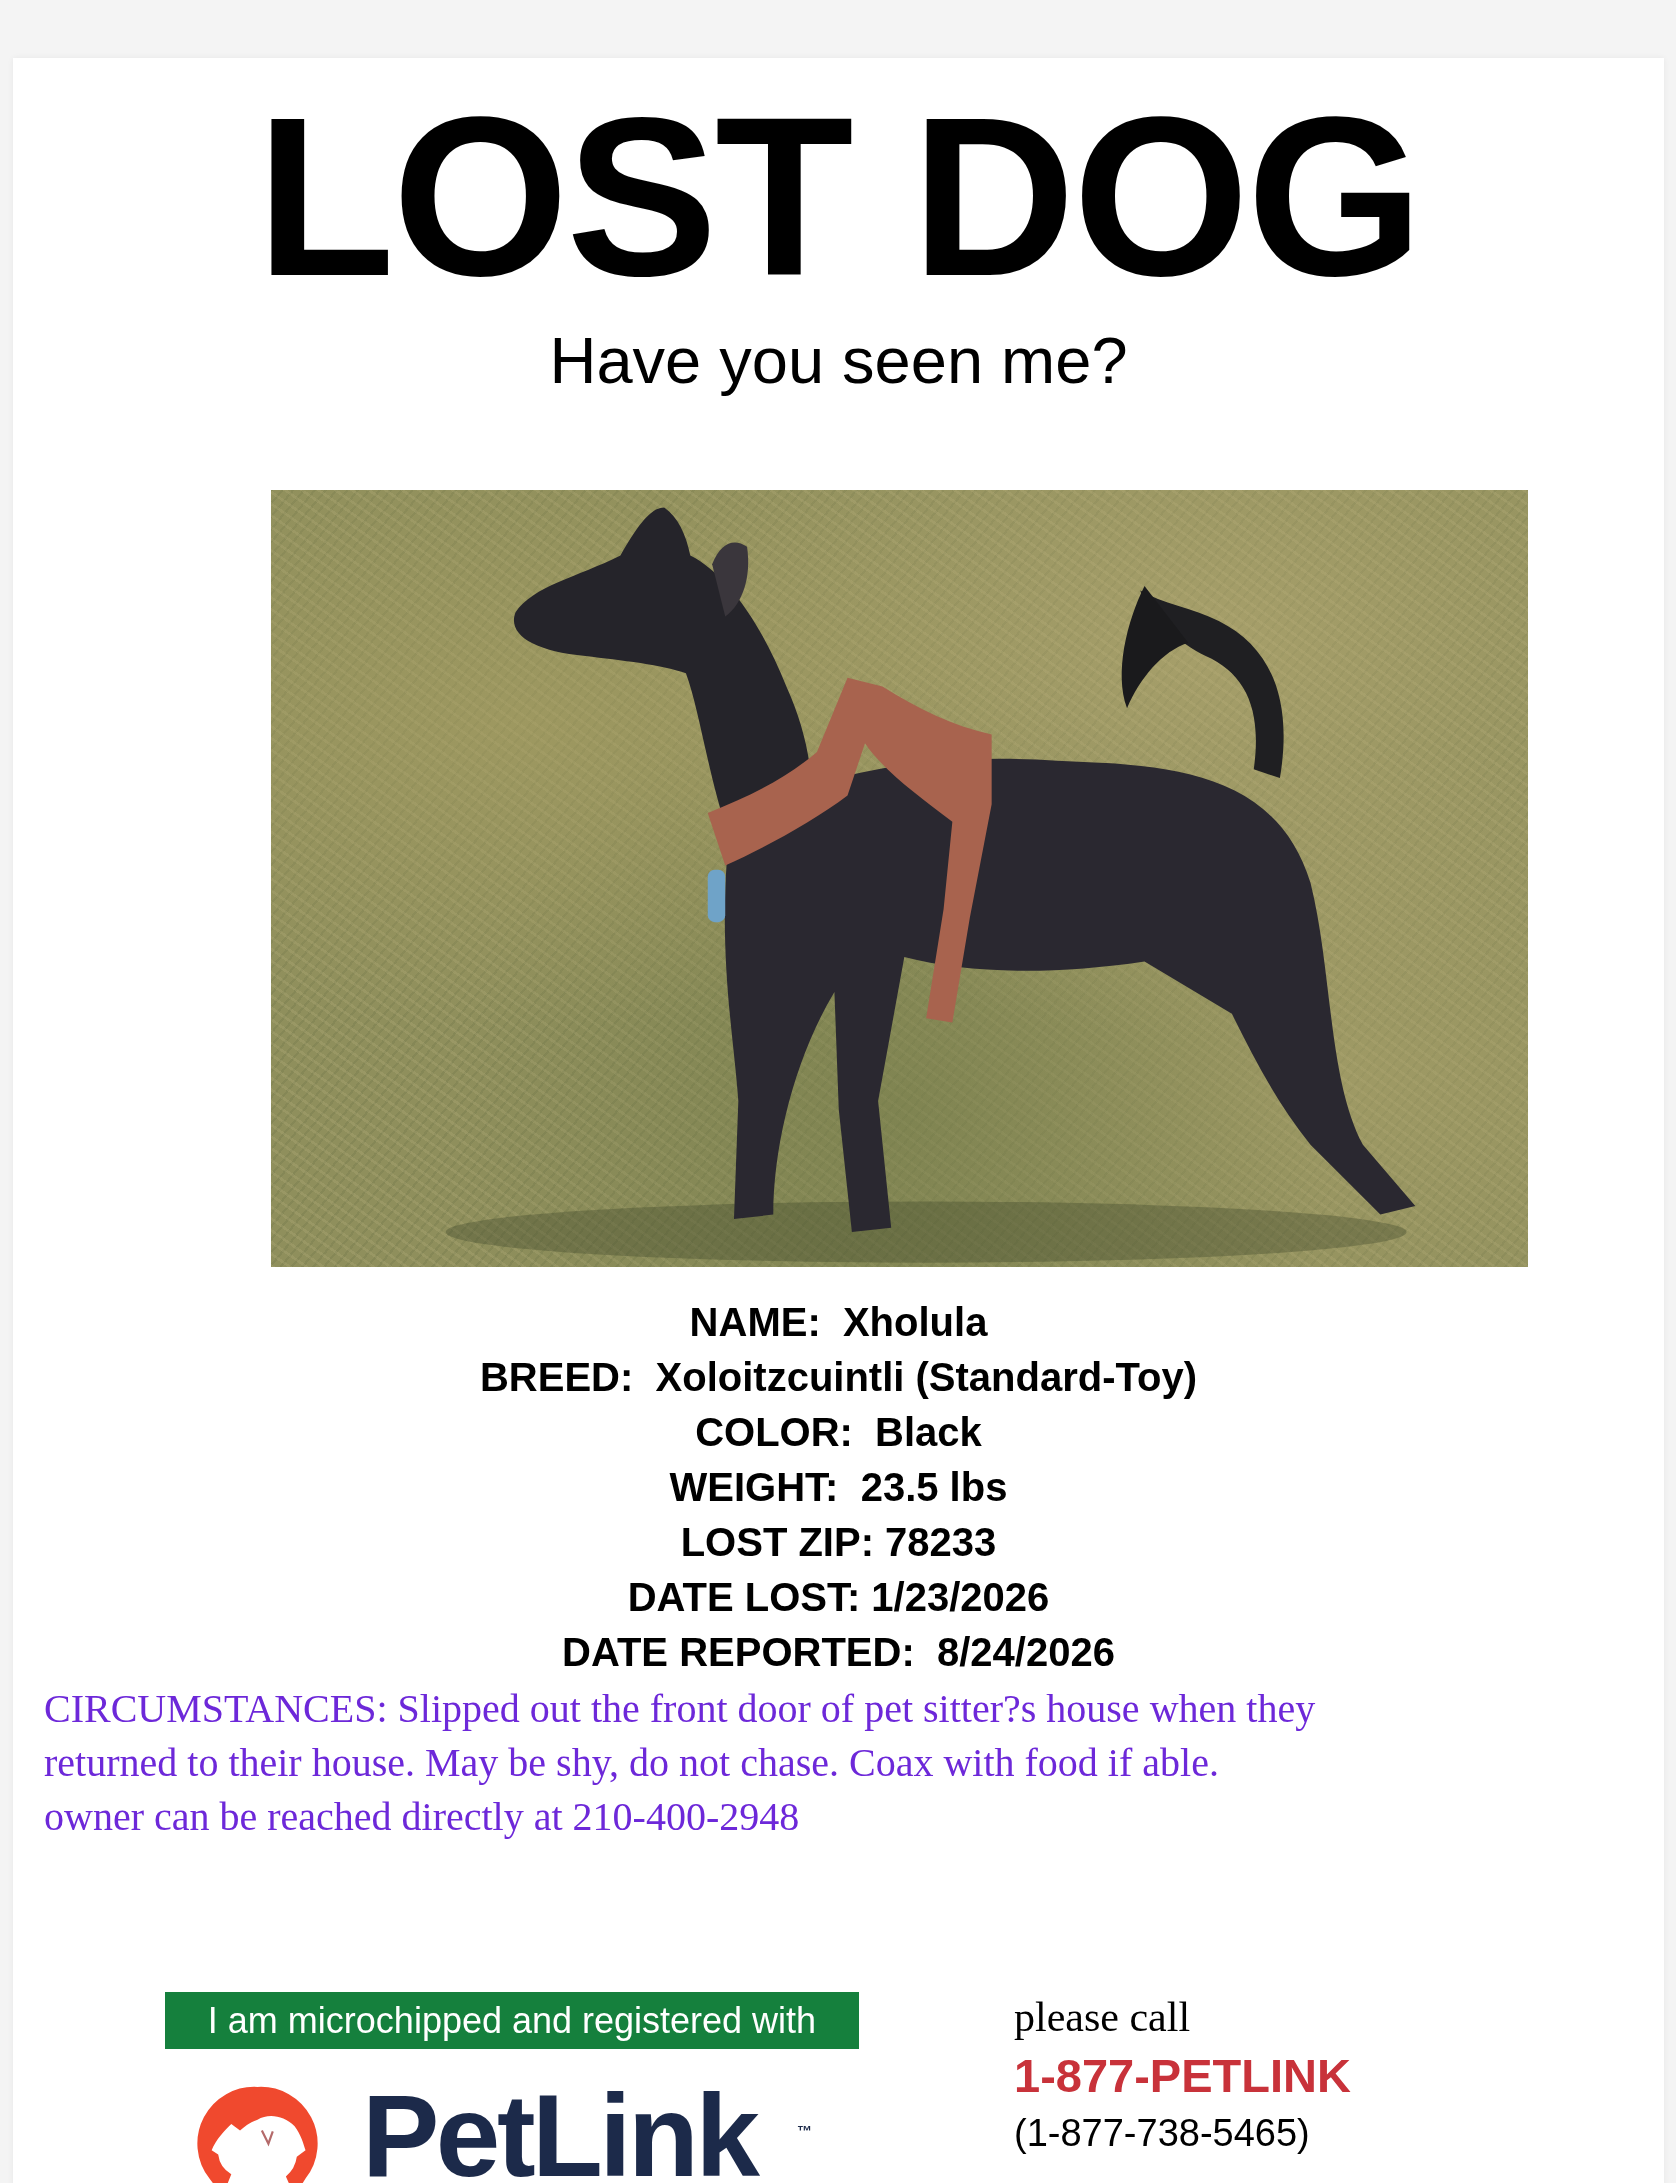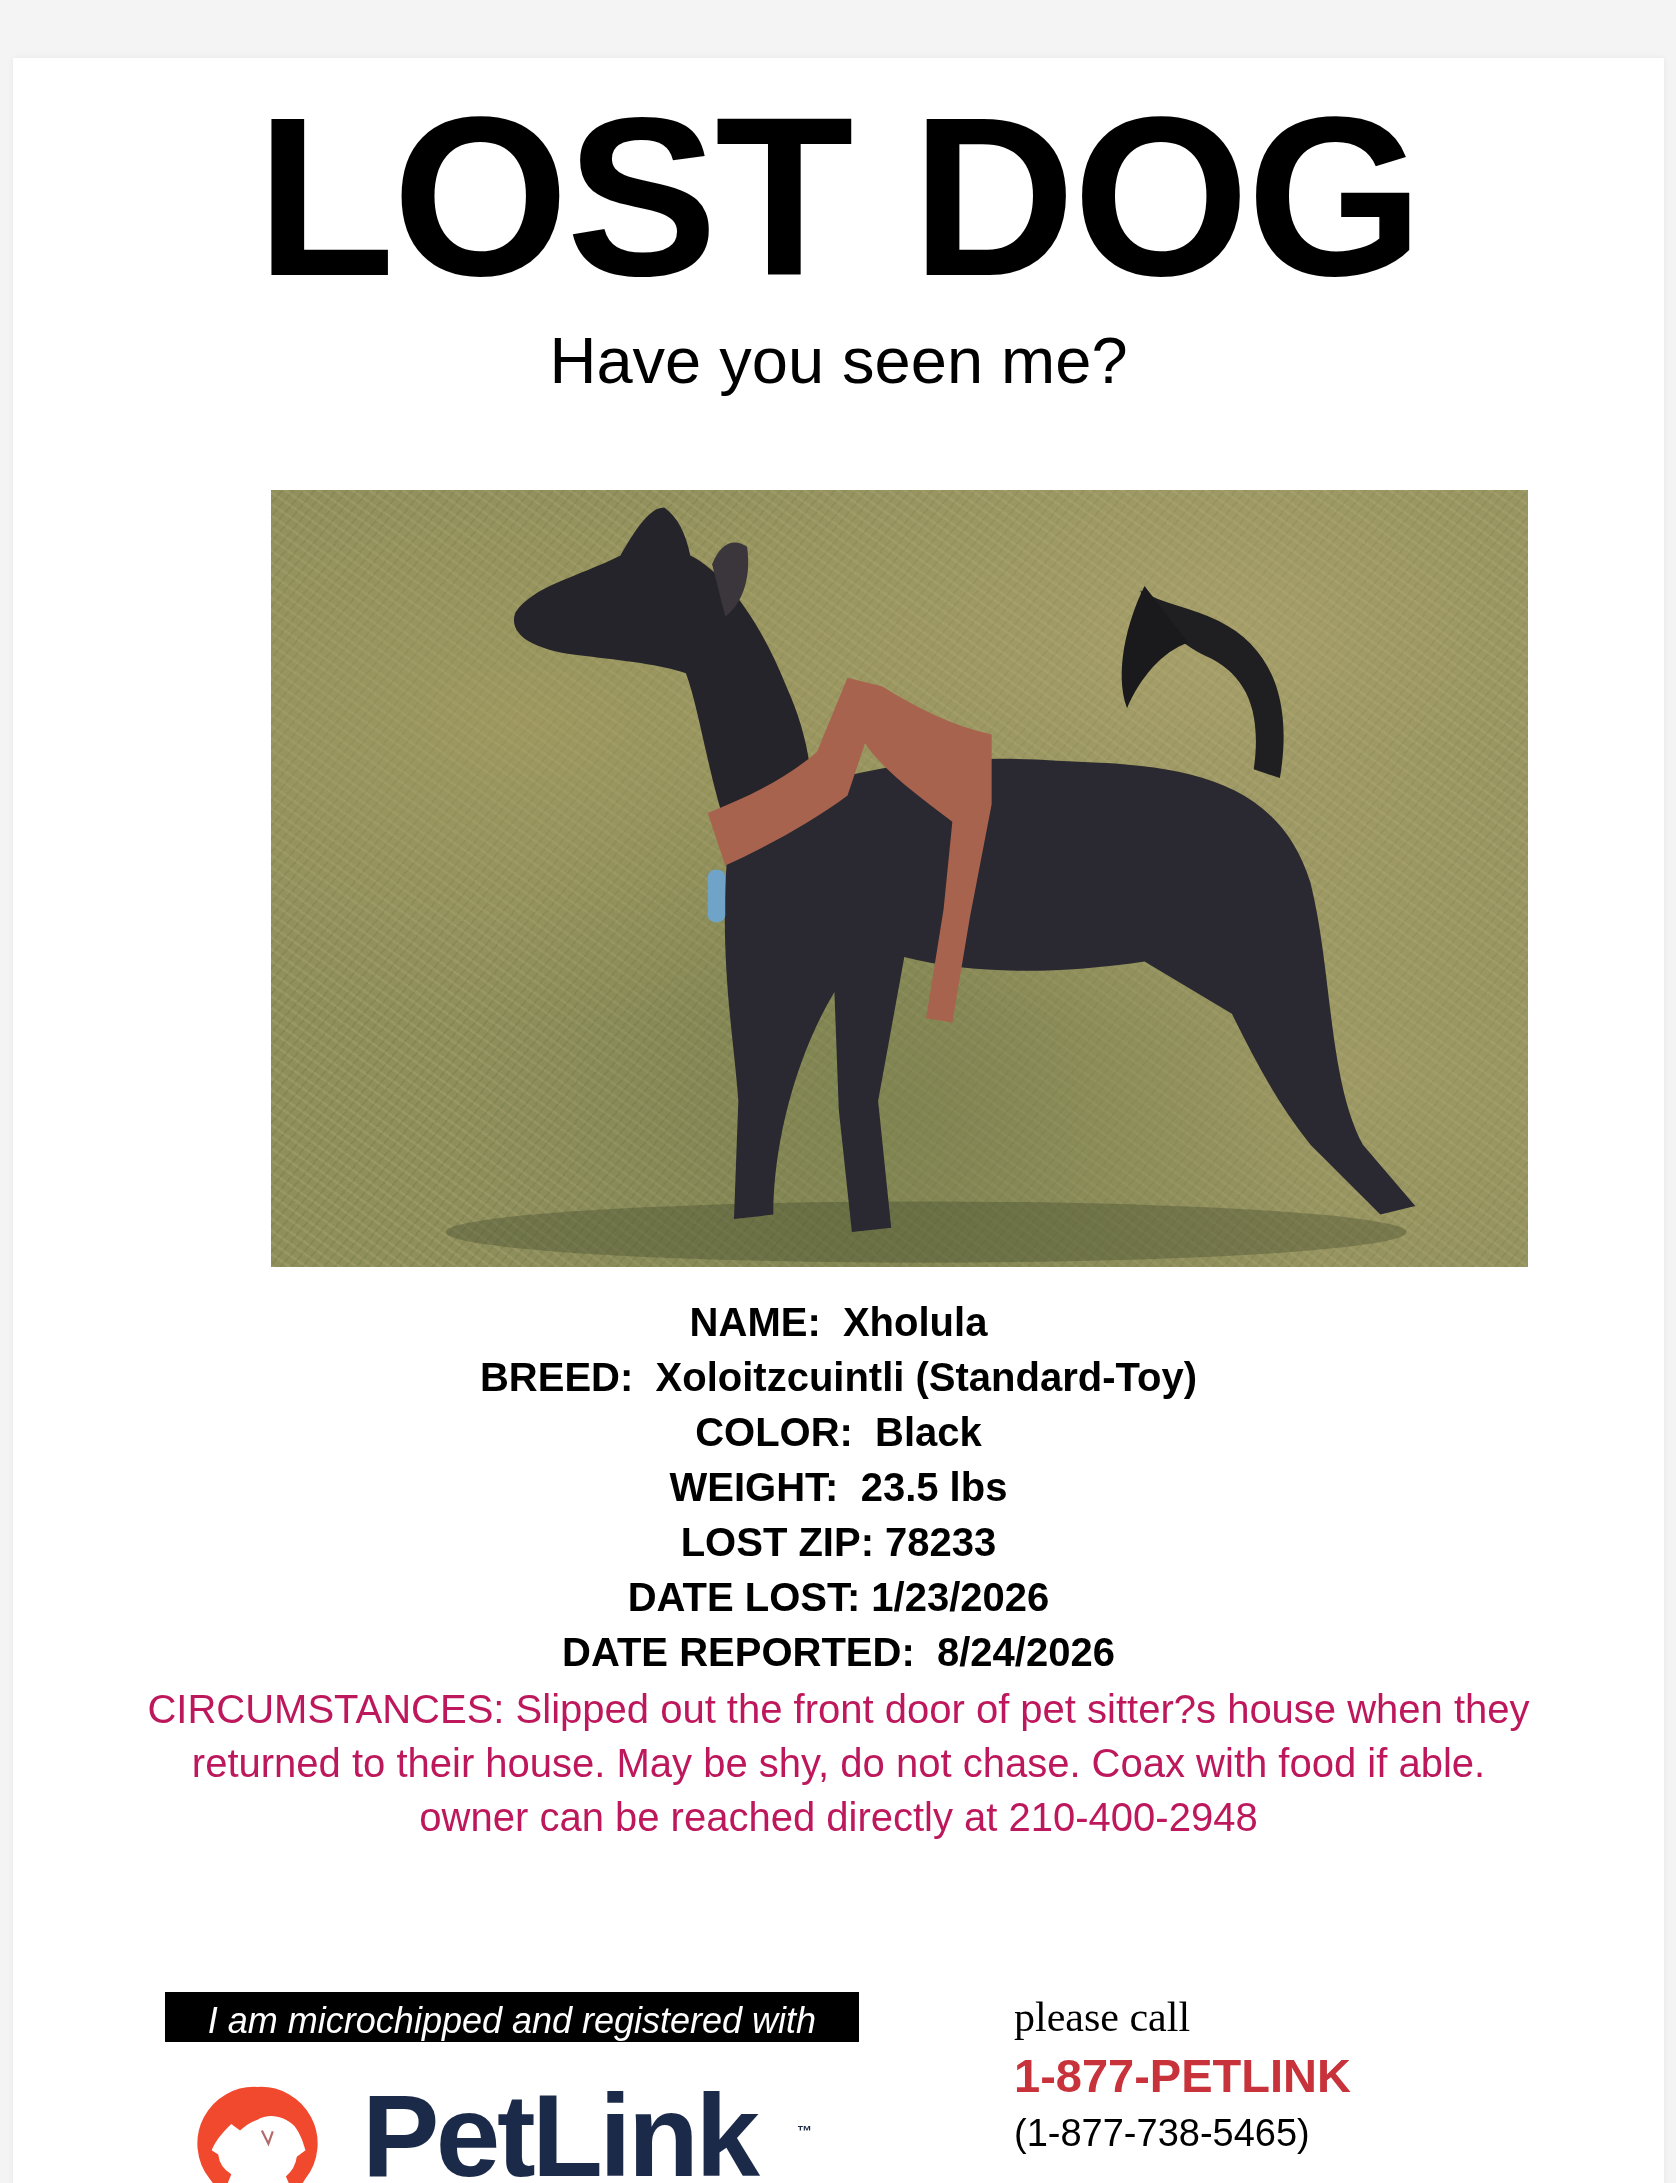--- a/index.html
+++ b/index.html
@@ -36,26 +36,26 @@
       #8f8f5c;
   }
   .photo svg { position: absolute; left: 0; top: 0; width: 100%; height: 100%; }
   .info {
     position: absolute; left: 0; width: 1677px; top: 1295px;
     text-align: center; font-size: 40px; line-height: 55px; color: #000;
   }
   .info .row { white-space: pre; font-weight: bold; }
   .circ {
     position: absolute; left: 44px; width: 1589px; top: 1682px;
-    text-align: center; font-size: 40px; line-height: 54px; color: #be185d;
+    font-size: 40px; line-height: 54px; color: #6d28d9; font-family: Liberation Serif, serif;
   }
   .banner {
-    position: absolute; left: 165px; top: 1992px; width: 694px; height: 50px;
-    background: #000000; color: #fff; font-size: 36px; line-height: 57px;
-    text-align: center; white-space: nowrap; font-style: italic;
+    position: absolute; left: 165px; top: 1992px; width: 694px; height: 57px;
+    background: #15803d; color: #fff; font-size: 36px; line-height: 57px;
+    text-align: center; white-space: nowrap;
   }
   .logo-icon { position: absolute; left: 192px; top: 2078px; width: 131px; height: 127px; }
   .logo-text {
     position: absolute; left: 362px; top: 2078px; font-weight: bold;
     font-size: 116px; line-height: 1; color: #1c2a4a; letter-spacing: -3.5px;
   }
   .tm { position: absolute; left: 797px; top: 2122px; font-size: 15px; font-weight: bold; color: #1c2a4a; }
   .find {
     position: absolute; left: 1014px; top: 1989px; color: #000;
   }

